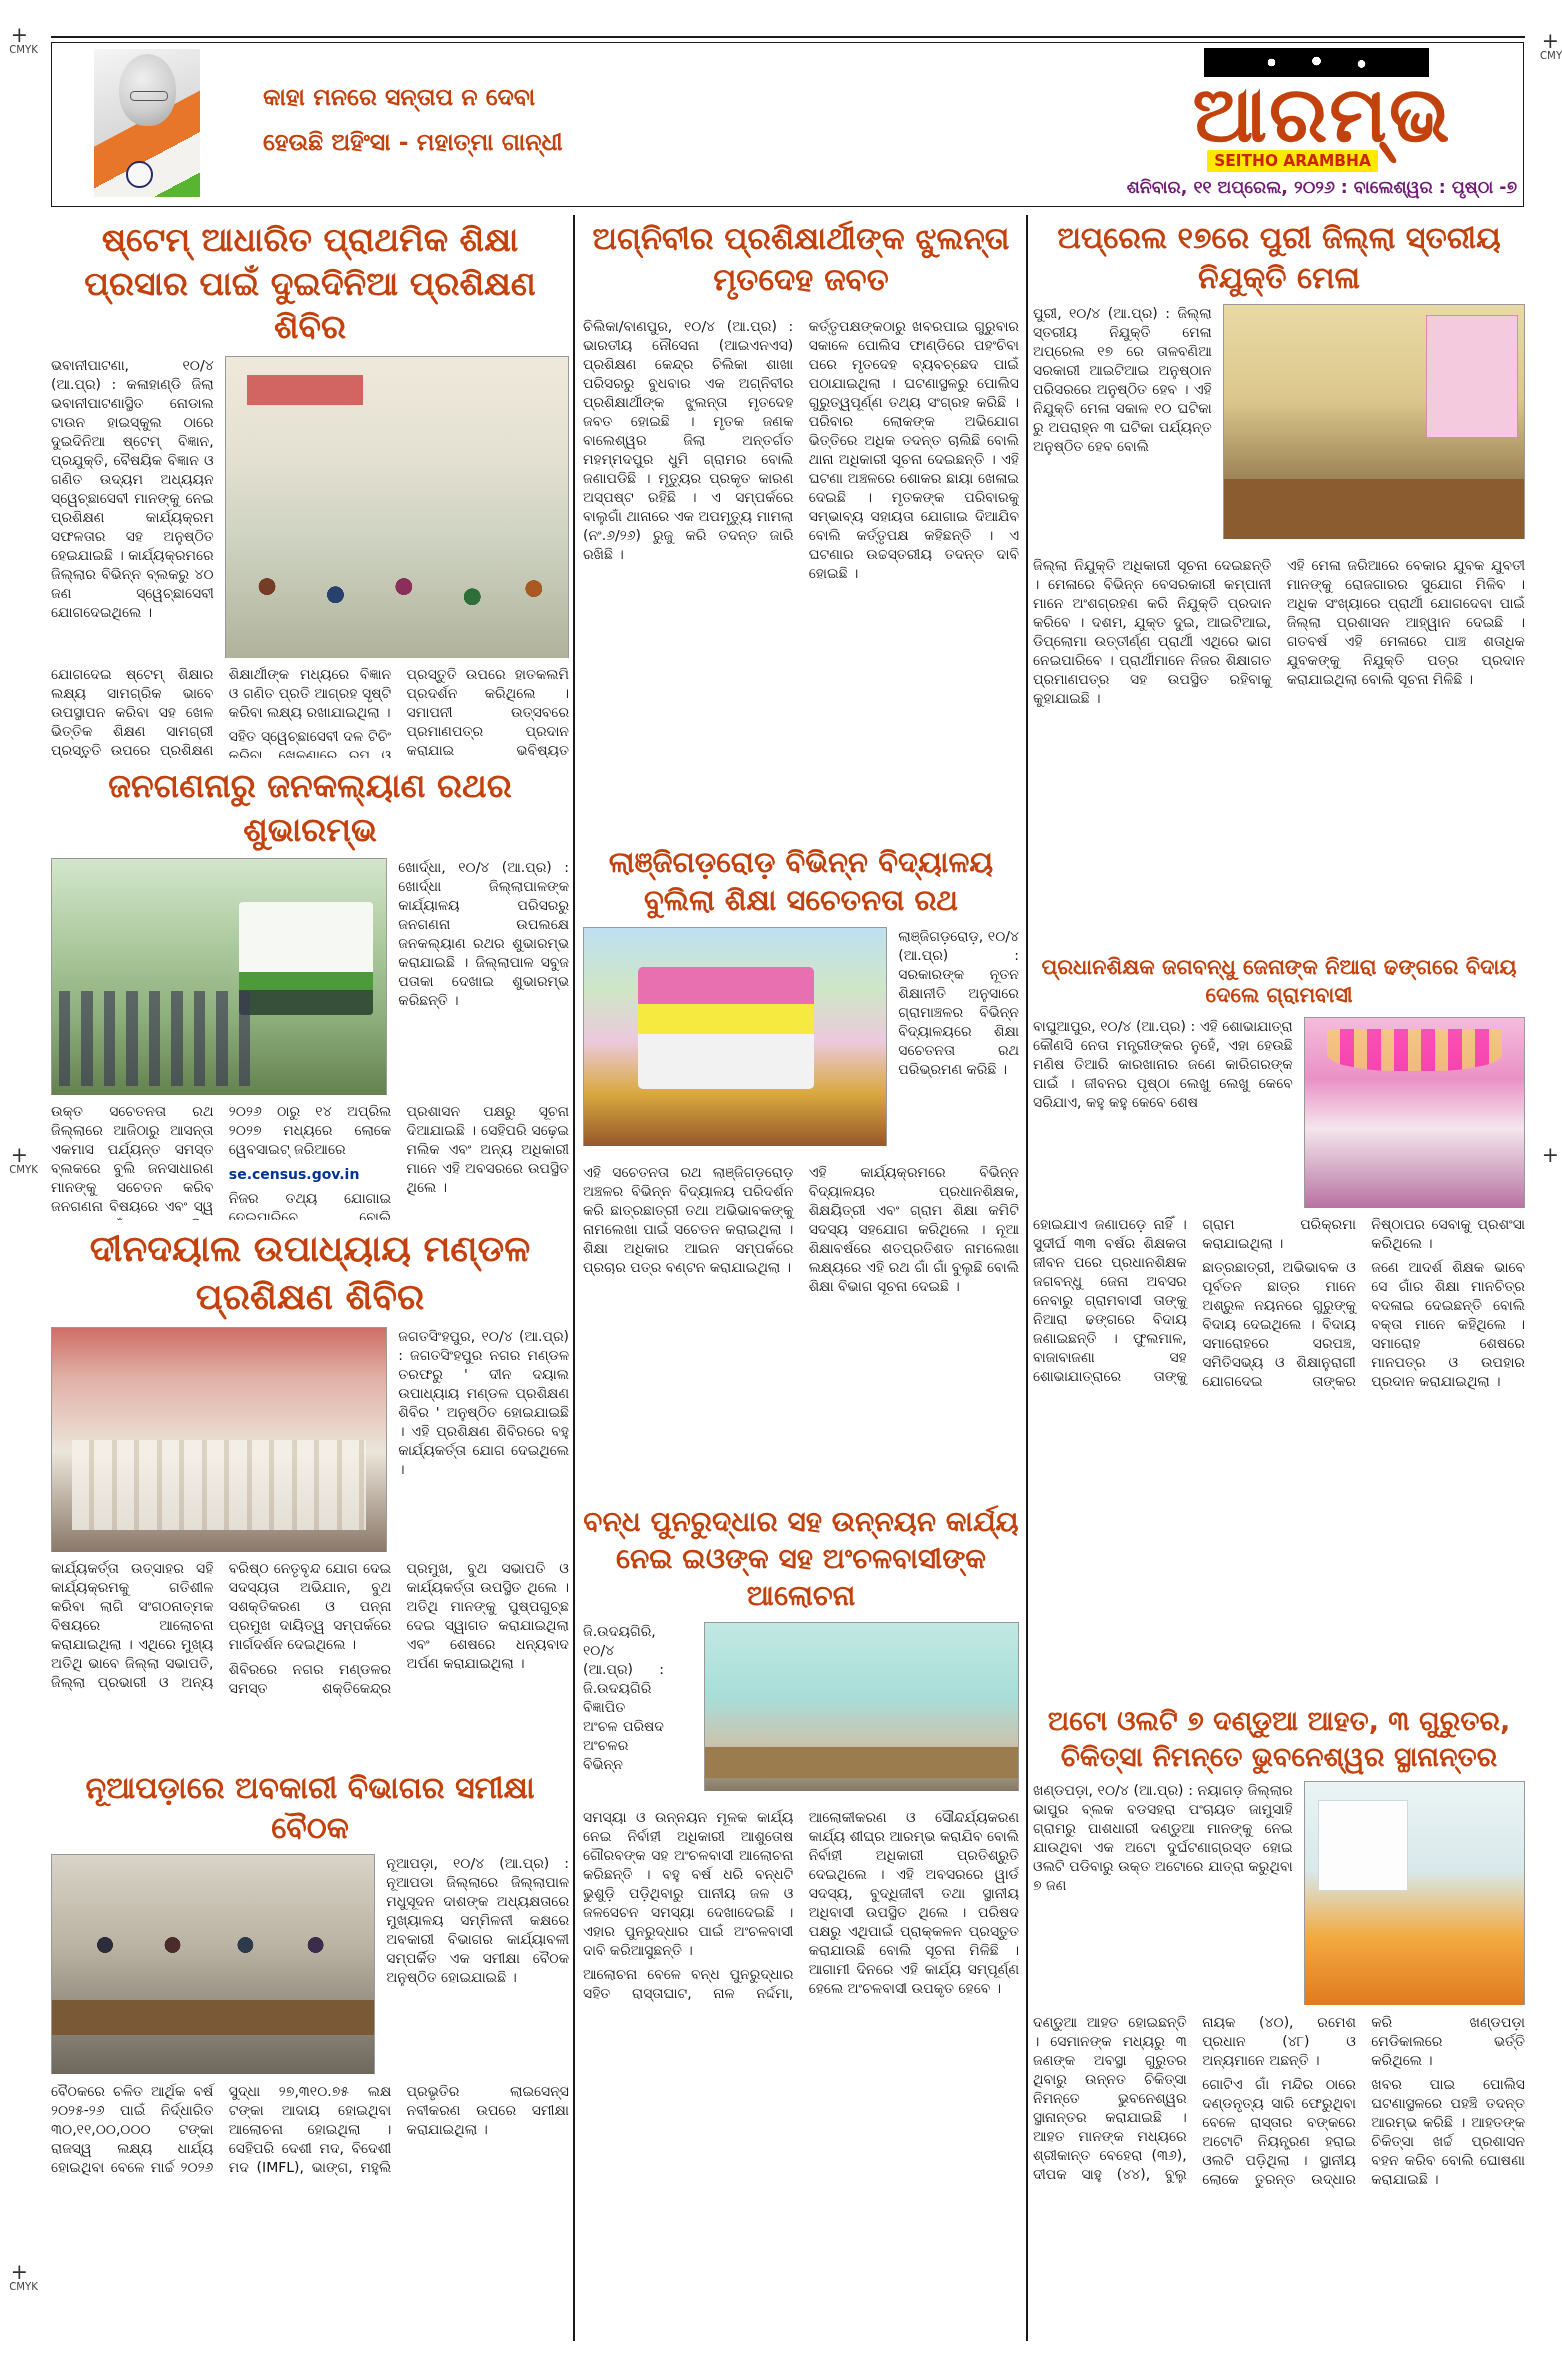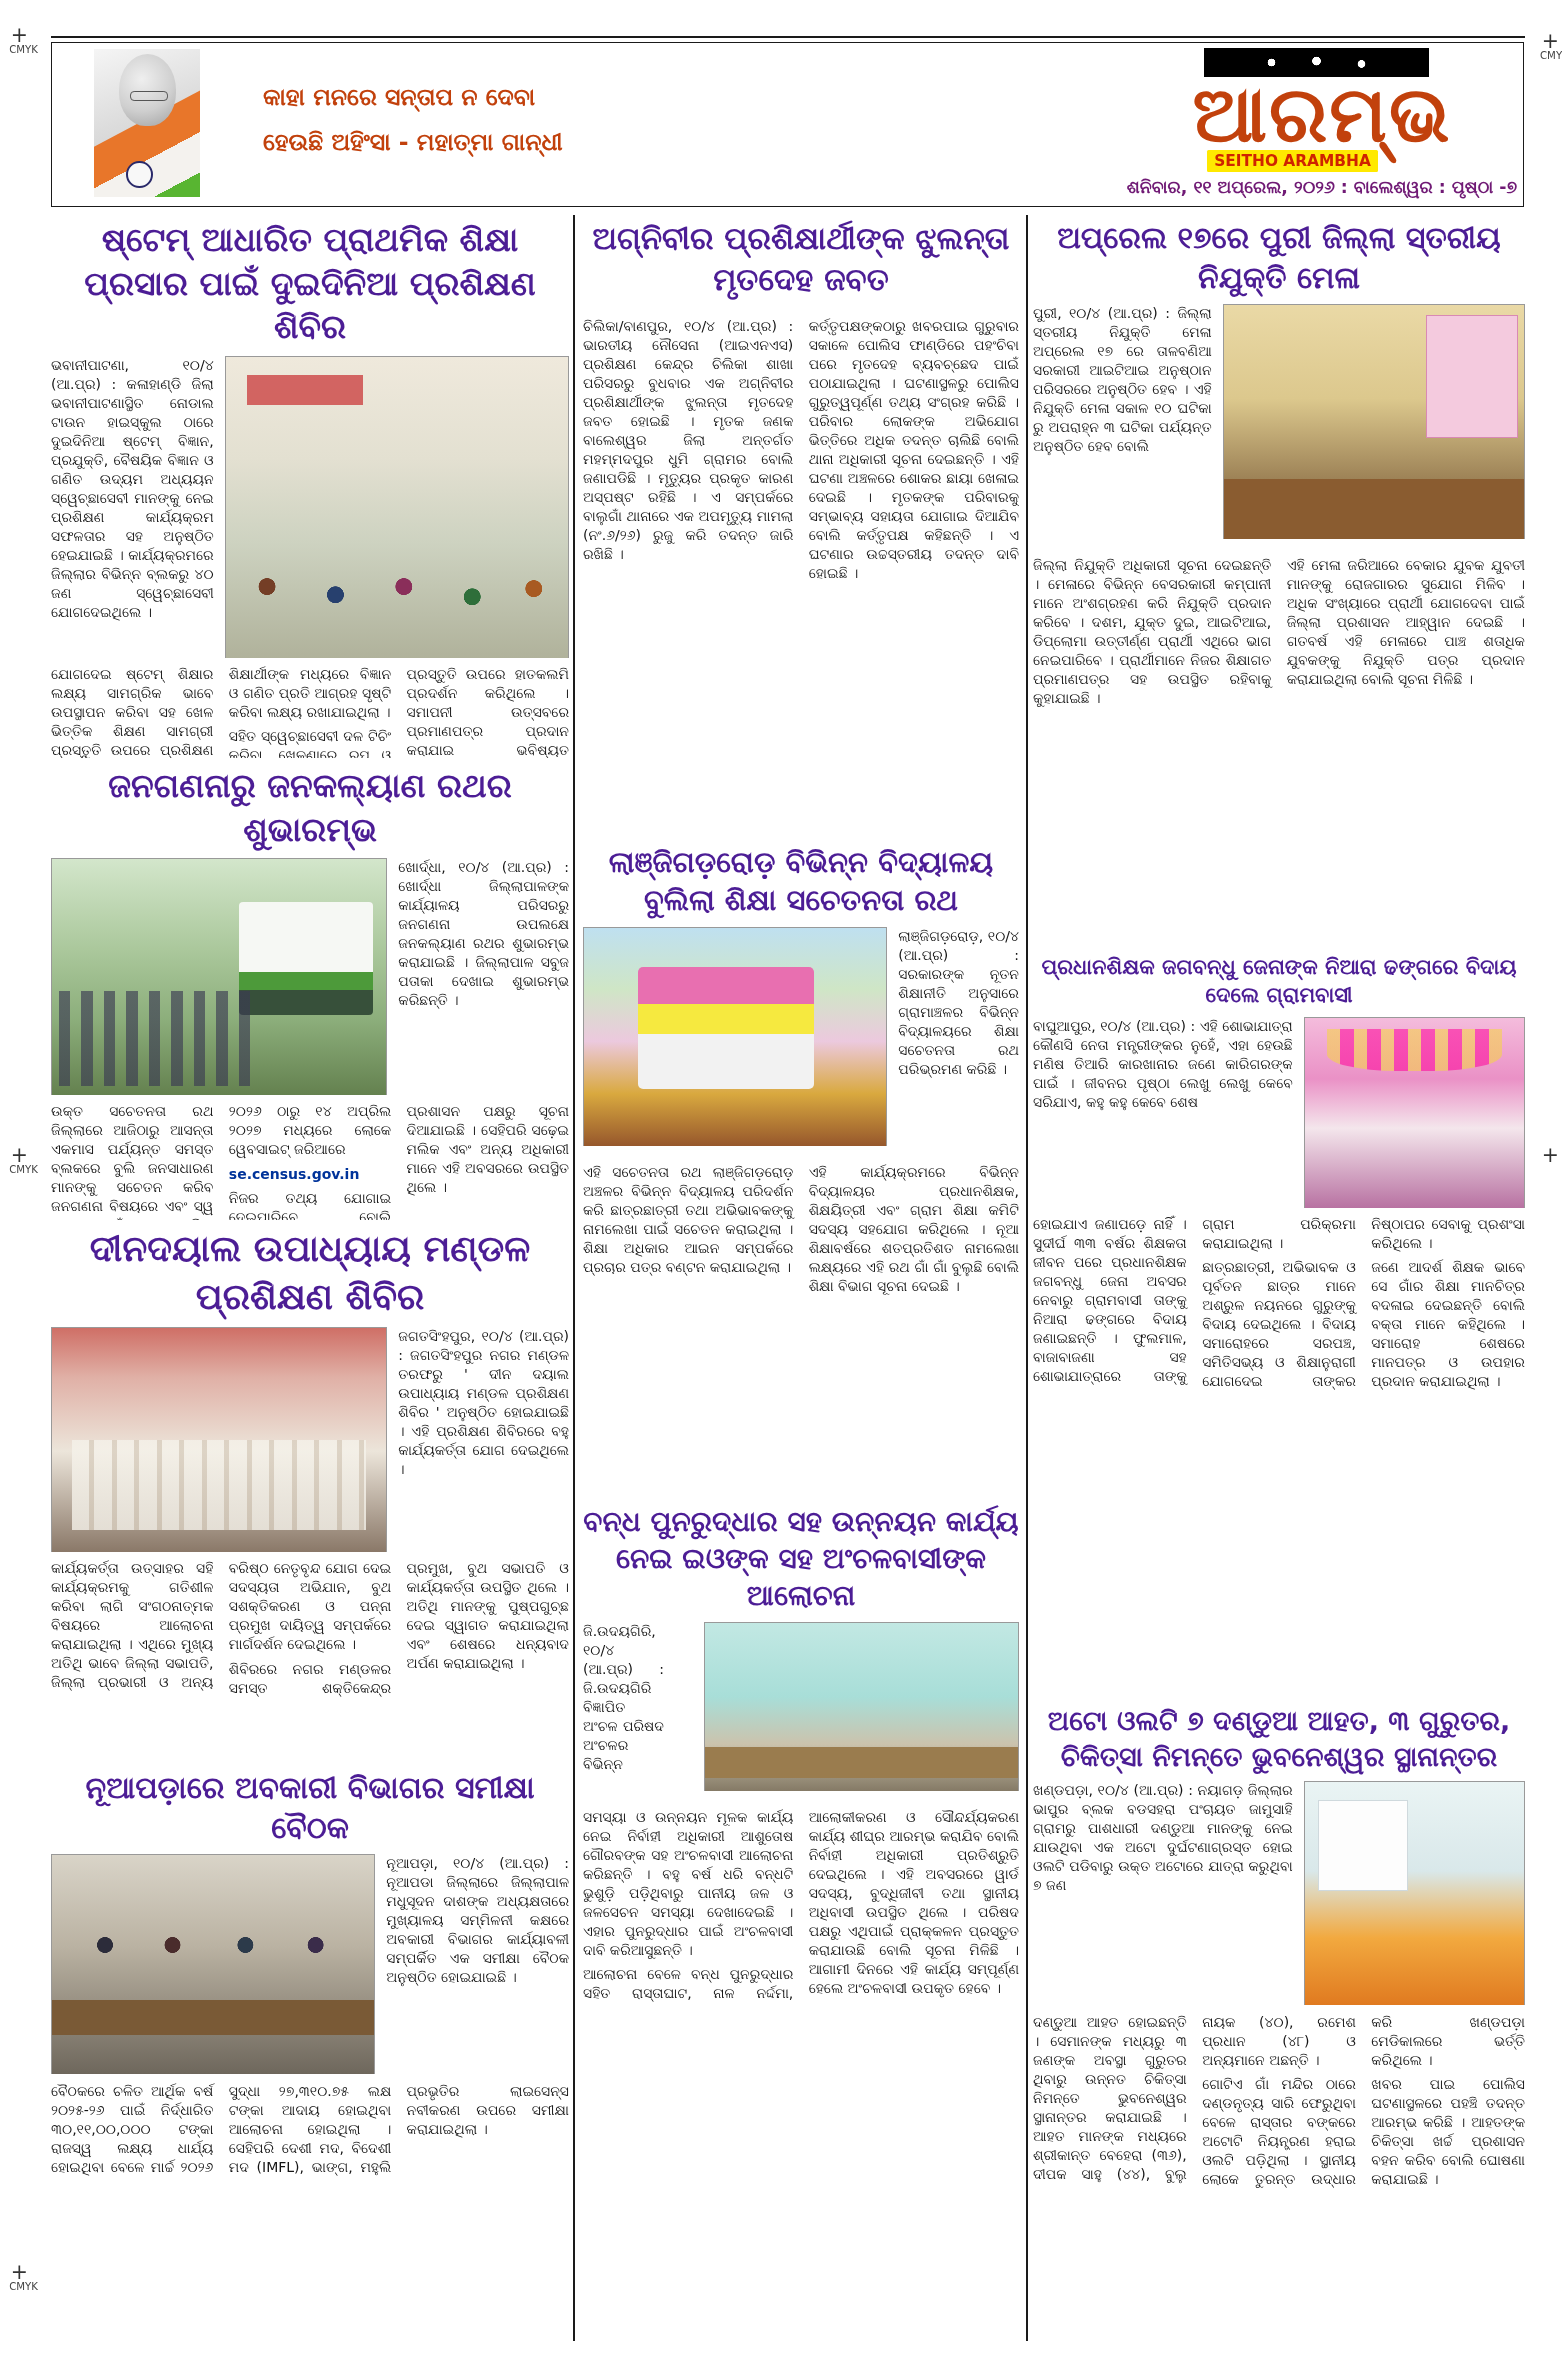--- a/index.html
+++ b/index.html
@@ -27,21 +27,21 @@
                              radial-gradient(circle at 50% 45%,#fff 0 4.1px,transparent 4.6px),
                              radial-gradient(circle at 70% 55%,#fff 0 3.6px,transparent 4.1px);}
   .mast-logo{position:absolute;left:0;top:29px;width:430px;font-size:77px;line-height:85px;font-weight:bold;color:#c2410c;letter-spacing:2px;}
   .mast-badge{position:absolute;left:100px;top:107px;background:#ffe900;color:#cf2300;font-weight:bold;
               font-size:15.4px;padding:2px 7.2px;border-radius:1.5px;}
   .mast-date{position:absolute;left:0;top:134px;width:430px;font-size:17.4px;font-weight:bold;color:#701a75;}
   
   .vrule{position:absolute;top:215px;width:1.5px;height:2126px;background:#1a1a1a;}
   
   .article{position:absolute;overflow:hidden;}
-  .hl{font-weight:bold;color:#4c1d95;text-align:center;margin:0 0 7.2px 0;line-height:1.32;}
+  .hl{font-weight:bold;color:#c2410c;text-align:center;margin:0 0 7.2px 0;line-height:1.32;}
   .row{display:flex;gap:11.3px;overflow:hidden;}
   .side-text{flex:1;overflow:hidden;}
   .body-text{font-size:14px;line-height:19px;text-align:justify;color:#141414;overflow:hidden;}
   .body-text p{margin:0 0 5.1px 0;}
   .cols2{column-count:2;column-gap:15.4px;margin-top:17px;}
   .cols3{column-count:3;column-gap:15.4px;margin-top:7.2px;}
   .url{font-weight:bold;color:#00339a;}
   
   .photo{position:relative;flex:none;overflow:hidden;border:0.5px solid #999;}
   .photo i{position:absolute;display:block;}

